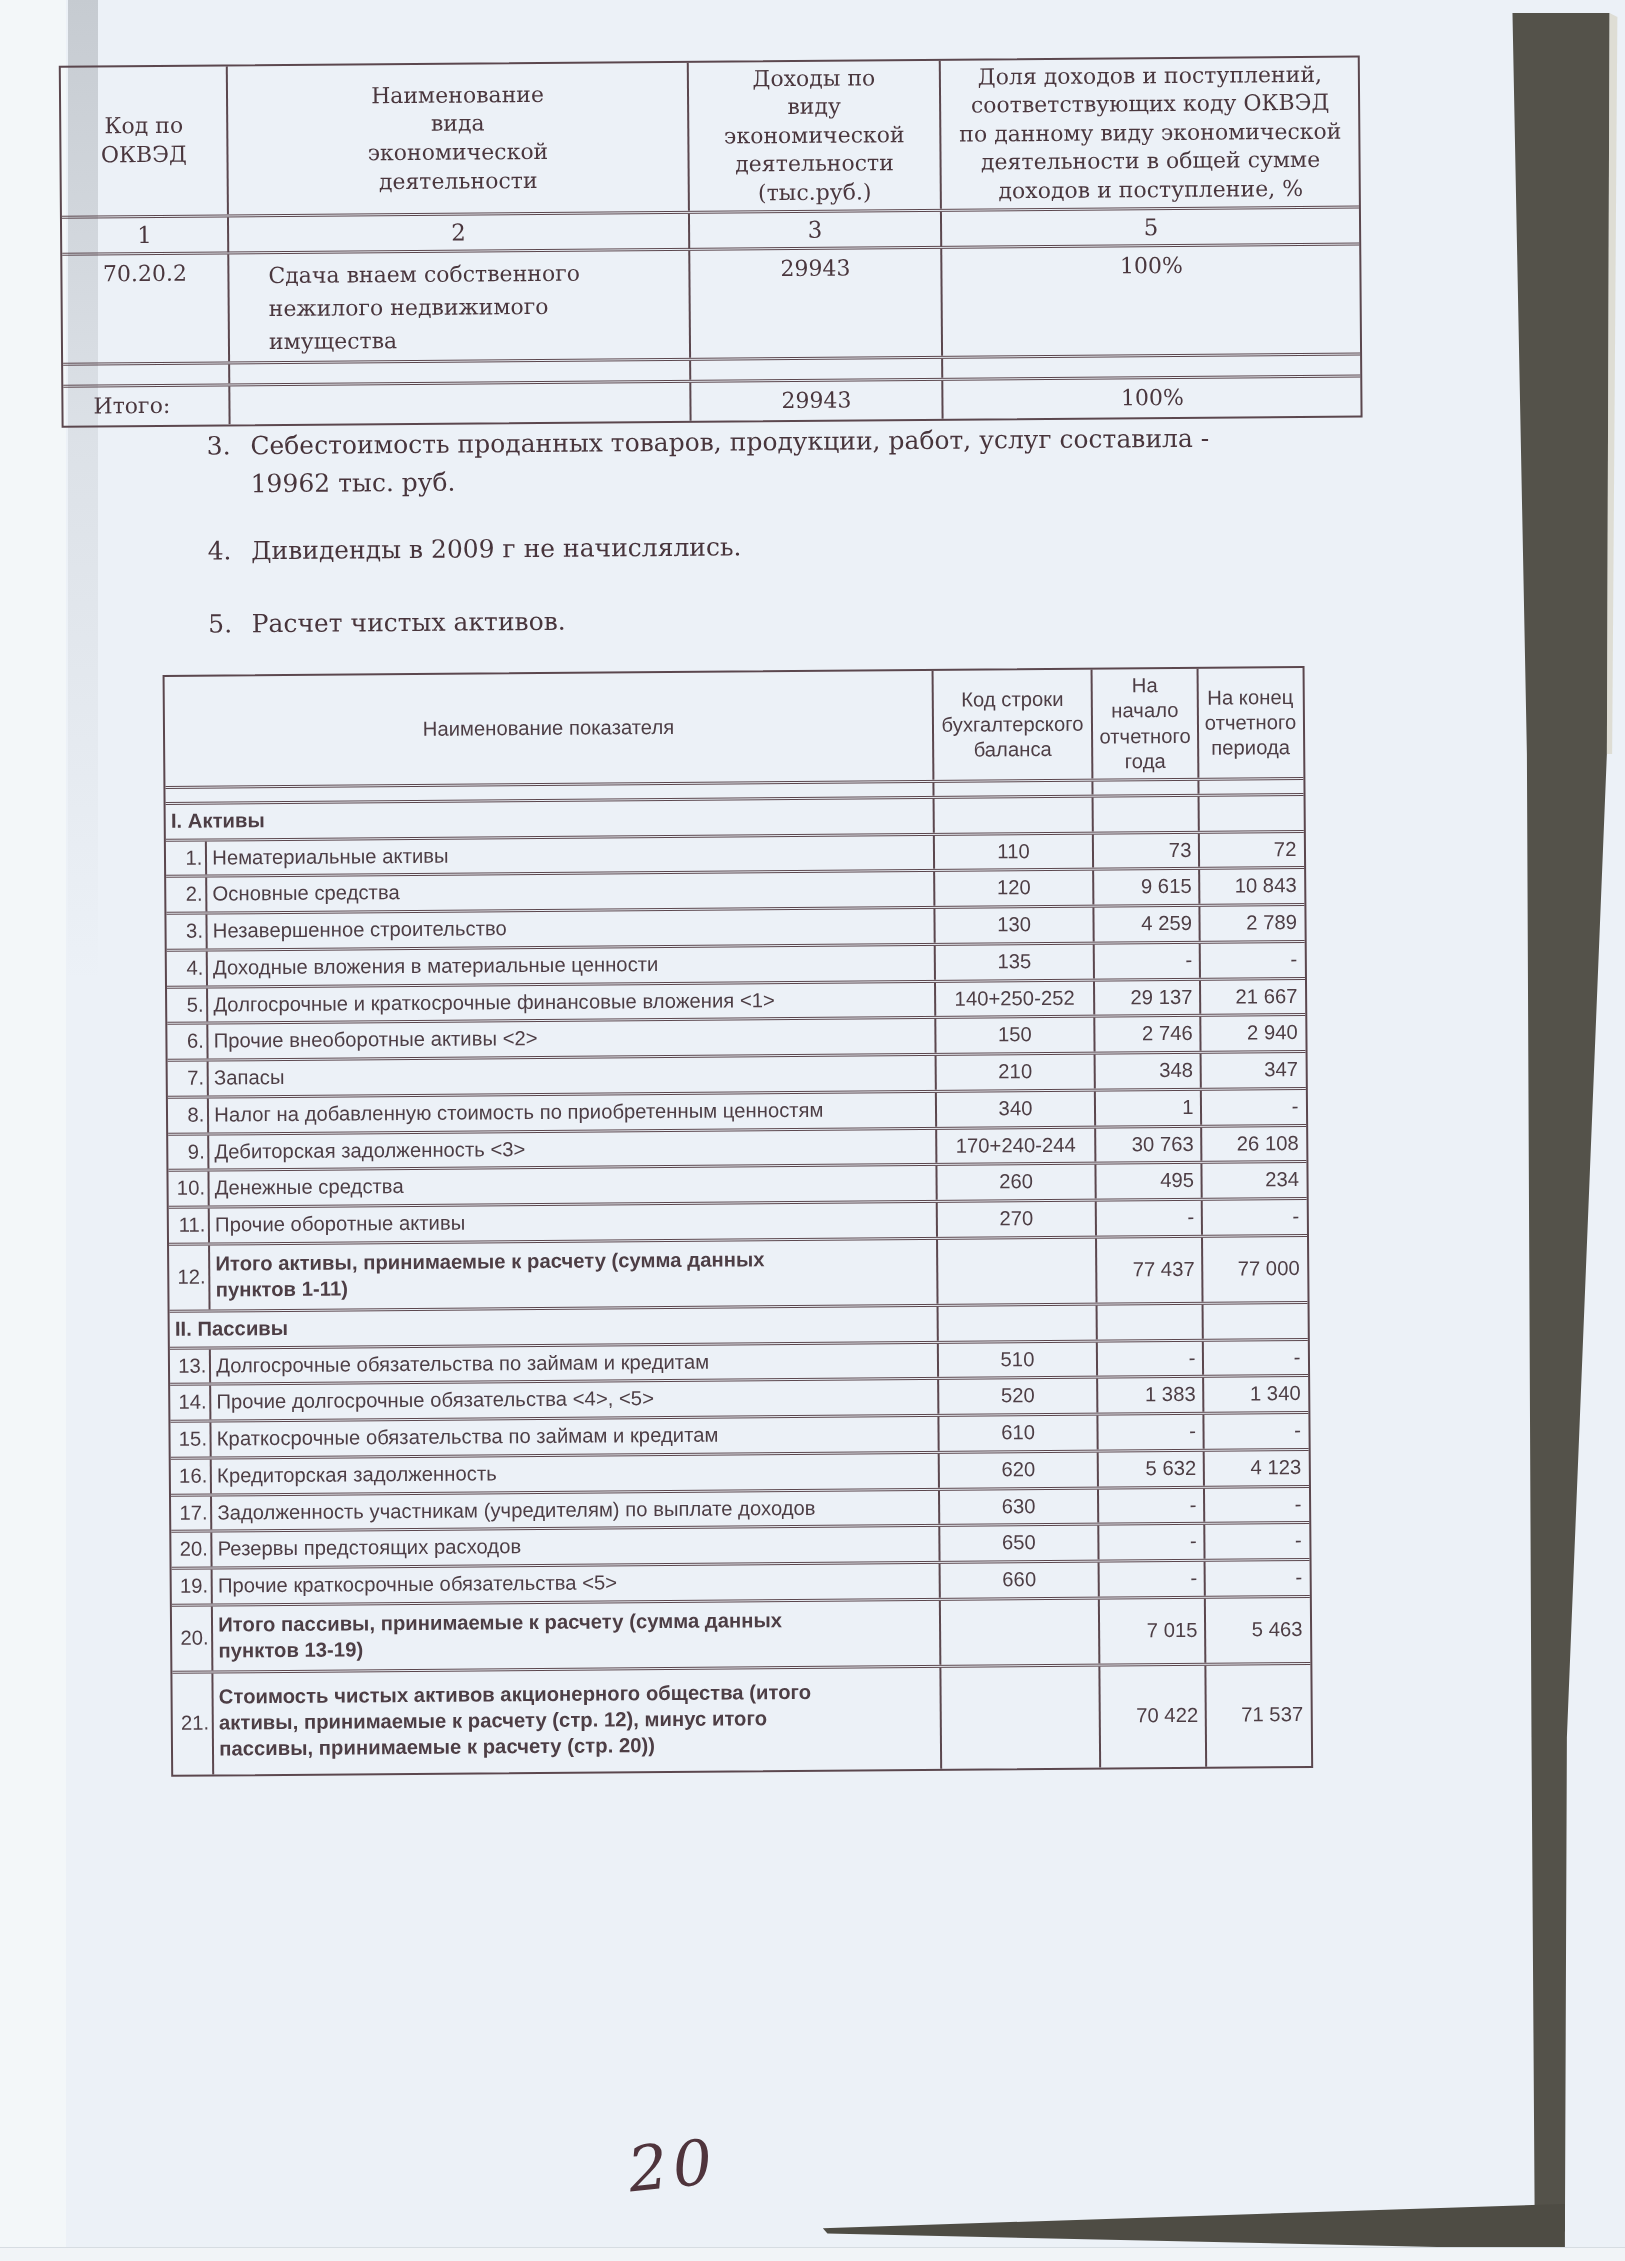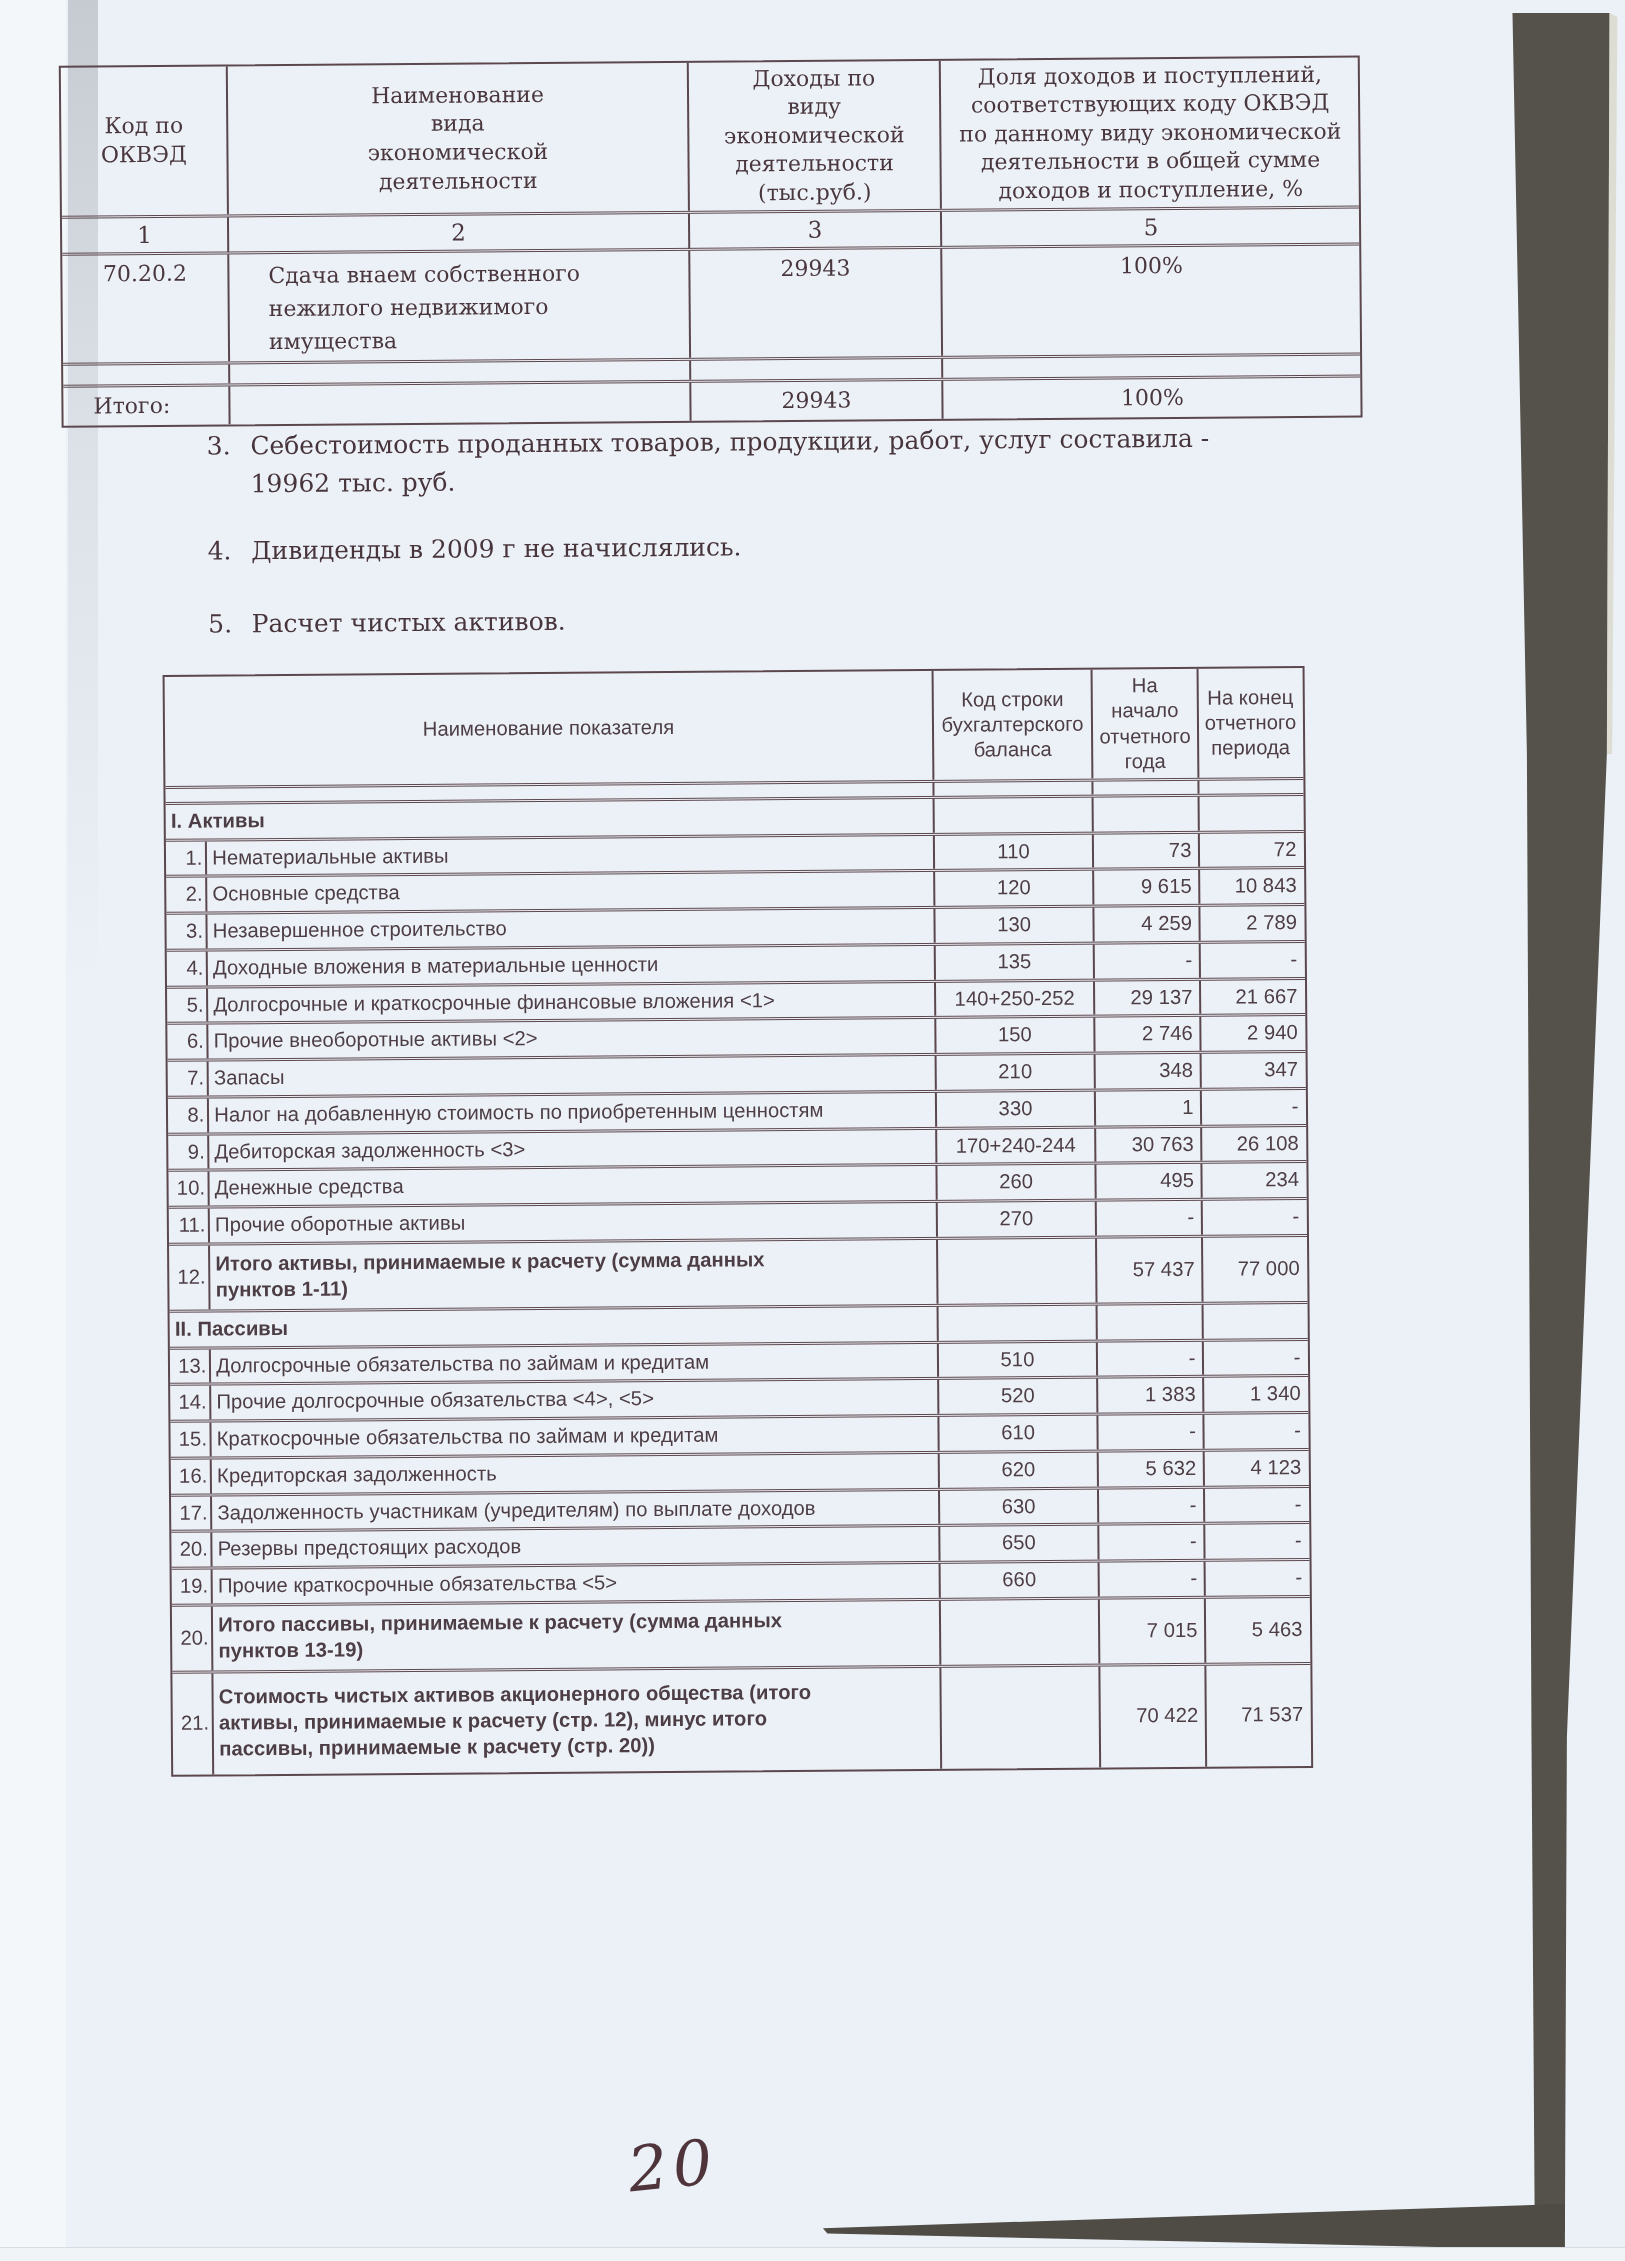--- a/index.html
+++ b/index.html
@@ -221,21 +221,21 @@
             <div class="na-cell c-num">7.</div>
             <div class="na-cell c-name">Запасы</div>
             <div class="na-cell c-code">210</div>
             <div class="na-cell c-start">348</div>
             <div class="na-cell c-end">347</div>
           </div>
 
           <div class="na-row na-grid row">
             <div class="na-cell c-num">8.</div>
             <div class="na-cell c-name">Налог на добавленную стоимость по приобретенным ценностям</div>
-            <div class="na-cell c-code">330</div>
+            <div class="na-cell c-code">340</div>
             <div class="na-cell c-start">1</div>
             <div class="na-cell c-end">-</div>
           </div>
 
           <div class="na-row na-grid row">
             <div class="na-cell c-num">9.</div>
             <div class="na-cell c-name">Дебиторская задолженность &lt;3&gt;</div>
             <div class="na-cell c-code">170+240-244</div>
             <div class="na-cell c-start">30 763</div>
             <div class="na-cell c-end">26 108</div>
@@ -255,21 +255,21 @@
             <div class="na-cell c-code">270</div>
             <div class="na-cell c-start">-</div>
             <div class="na-cell c-end">-</div>
           </div>
 
           <div class="na-row na-grid row bold tall2">
             <div class="na-cell c-num">12.</div>
             <div class="na-cell c-name">Итого активы, принимаемые к расчету (сумма данных
 пунктов 1-11)</div>
             <div class="na-cell c-code"></div>
-            <div class="na-cell c-start">57 437</div>
+            <div class="na-cell c-start">77 437</div>
             <div class="na-cell c-end">77 000</div>
           </div>
 
           <div class="na-row na-grid section">
 
             <div class="na-cell c-name">II. Пассивы</div>
             <div class="na-cell c-code"></div>
             <div class="na-cell c-start"></div>
             <div class="na-cell c-end"></div>
           </div>

